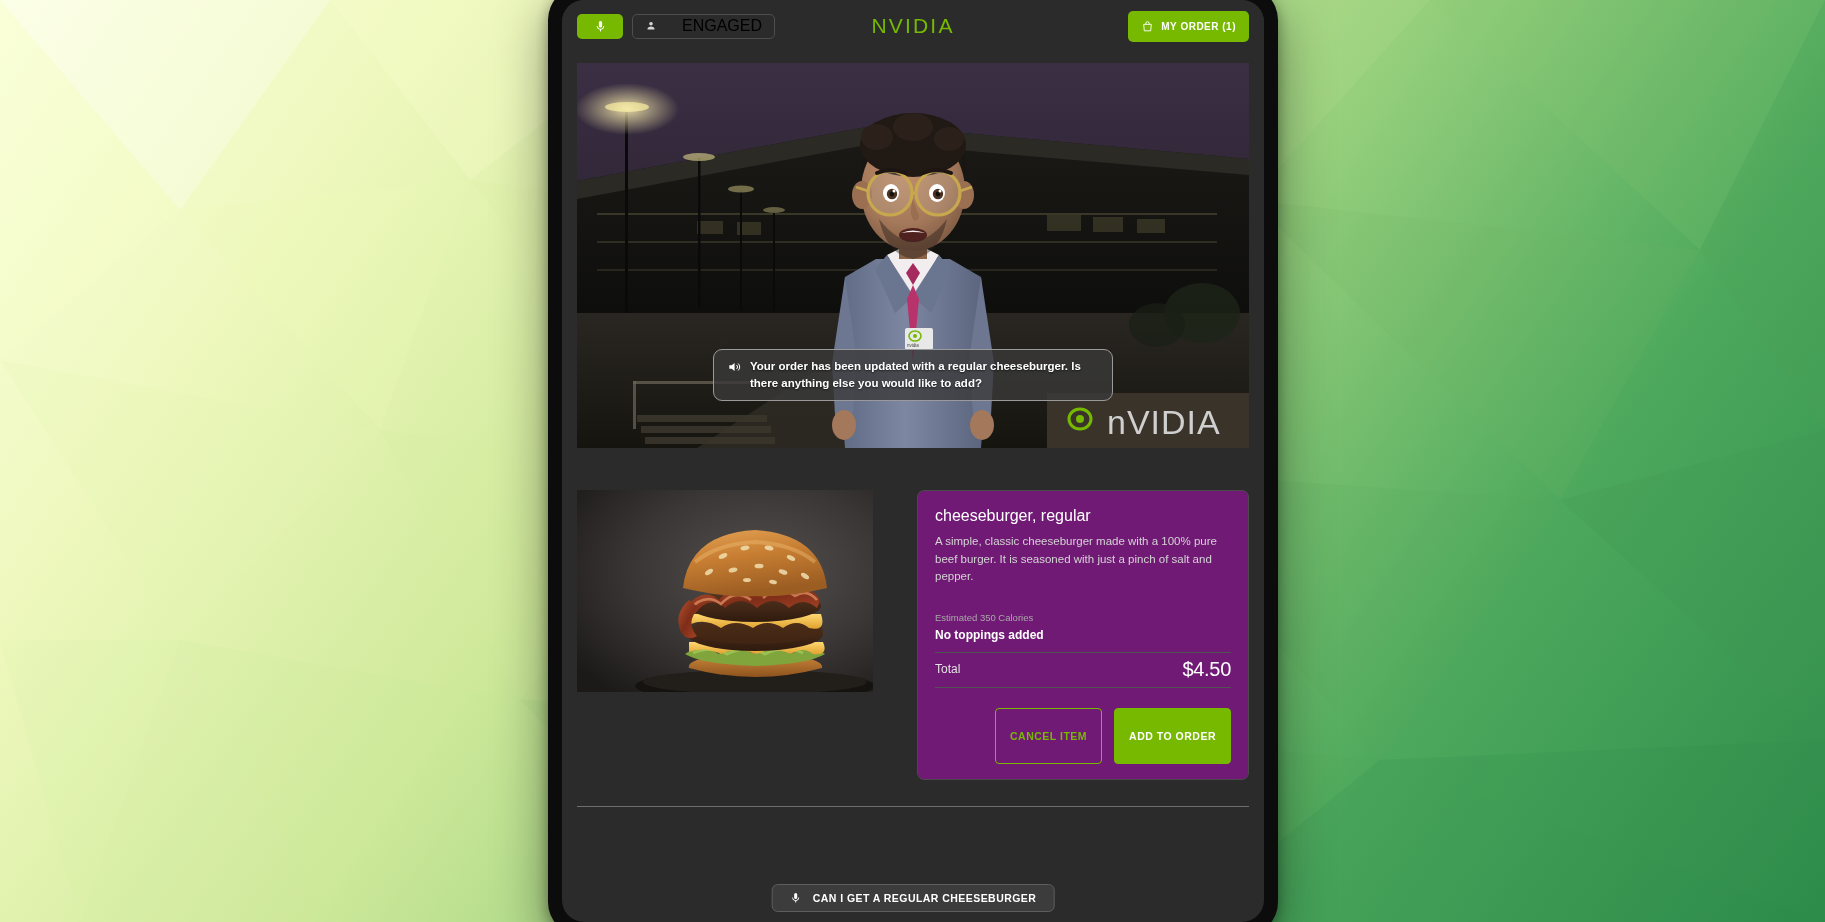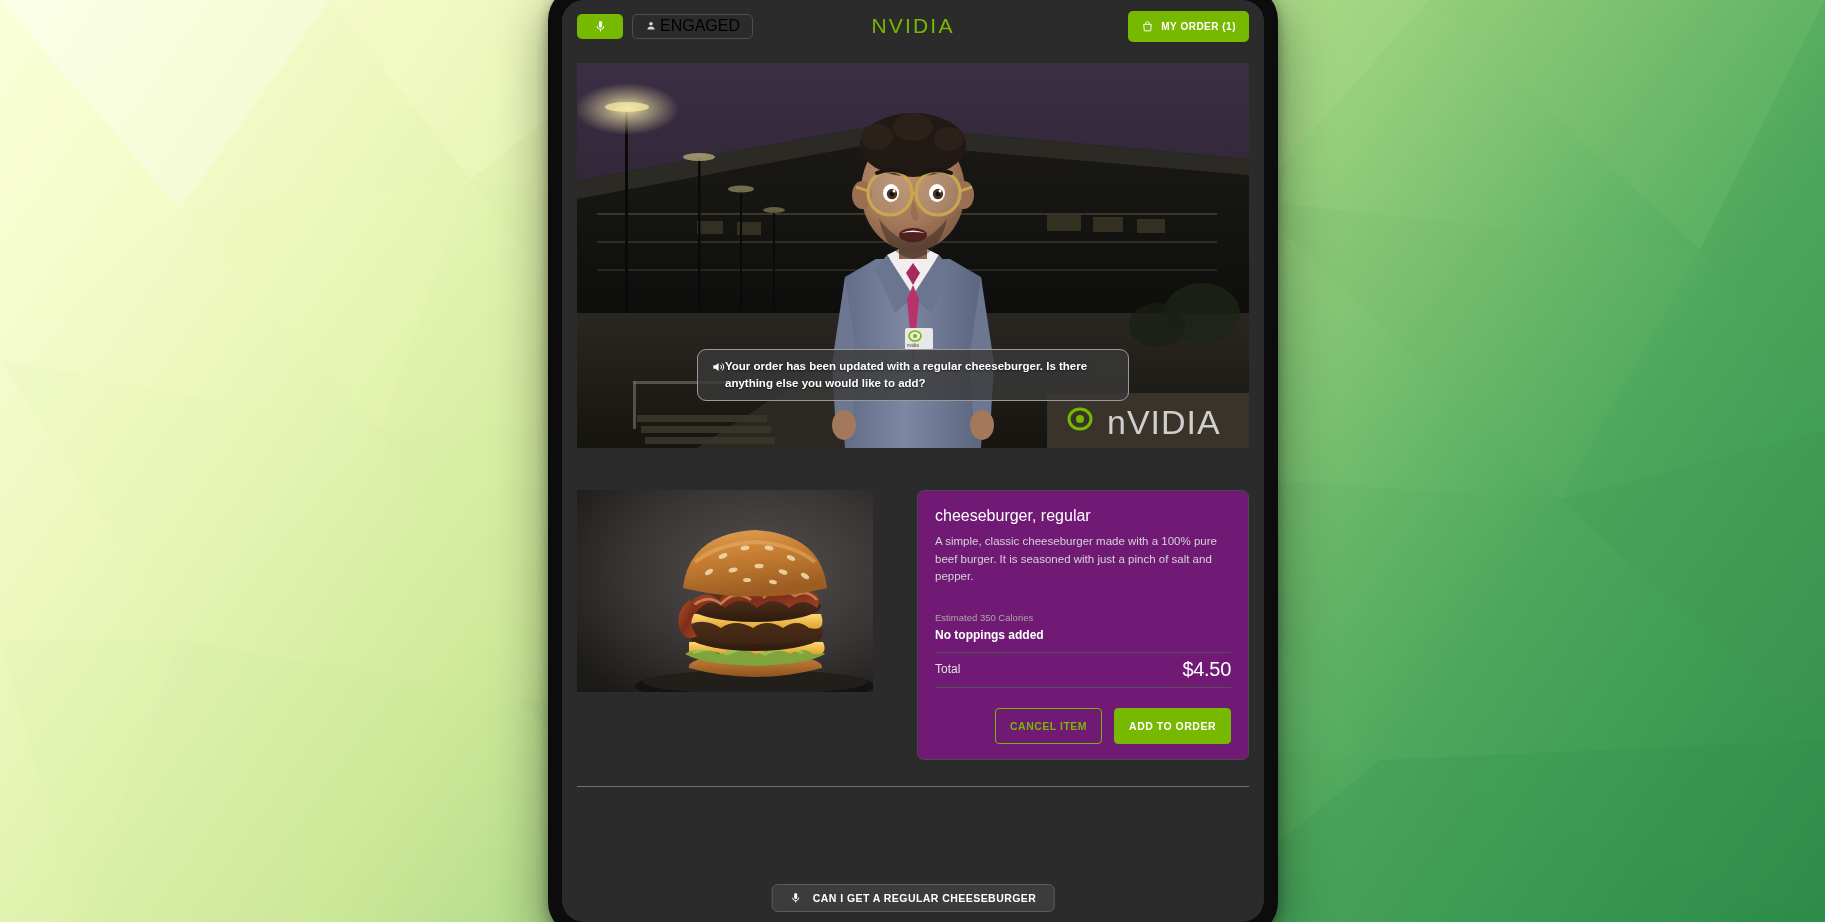--- a/index.html
+++ b/index.html
@@ -65,21 +65,21 @@
     border-radius: 5px;
     display: flex; align-items: center; justify-content: center;
     cursor: pointer; border: none;
   }
   #mic-button svg { width: 13px; height: 13px; fill: #ffffff; }
 
   #engaged-badge {
     height: 25px;
     border: 1px solid #4e4e4e;
     border-radius: 5px;
-    display: flex; align-items: center; gap: 3px;
+    display: flex; align-items: center; gap: 25px;
     padding: 4px 12px;
     background: transparent;
     cursor: pointer;
   }
   #engaged-badge svg { width: 12px; height: 12px; fill: #d6d6d6; }
 
   #brand-logo {
     position: absolute;
     left: 0; right: 0;
     text-align: center;
@@ -117,26 +117,27 @@
     overflow: hidden;
     background: #0b0a10;
   }
   #avatar-scene { position: absolute; inset: 0; width: 100%; height: 100%; }
 
   #caption-bubble {
     position: absolute;
     left: 50%;
     transform: translateX(-50%);
     bottom: 47px;
-    width: 432px;
+    width: 400px;
     background: rgba(58,58,58,0.80);
     border: 1px solid #9a9a9a;
     border-radius: 9px;
     padding: 8px 13px 9px 13px;
     display: flex;
+    gap: 9px;
     align-items: flex-start;
   }
   #caption-bubble svg { width: 14px; height: 14px; flex: 0 0 14px; fill: #ffffff; margin-top: 2px; }
   #caption-text {
     color: #ffffff;
     font-size: 11.5px;
     line-height: 1.42;
     font-weight: bold;
     text-shadow: 0 1px 2px rgba(0,0,0,0.6);
   }
@@ -221,21 +222,21 @@
     font-family: inherit;
   }
   #add-to-order-button {
     background: #76b900;
     border: 1px solid #76b900;
     color: #ffffff;
     border-radius: 4px;
     font-size: 10.5px;
     font-weight: bold;
     letter-spacing: 0.5px;
-    padding: 11px 14px;
+    padding: 21px 14px;
     cursor: pointer;
     font-family: inherit;
   }
 
   
   #section-divider {
     height: 1px;
     background: #6e6e6e;
     margin: 26px 15px 0 15px;
   }

